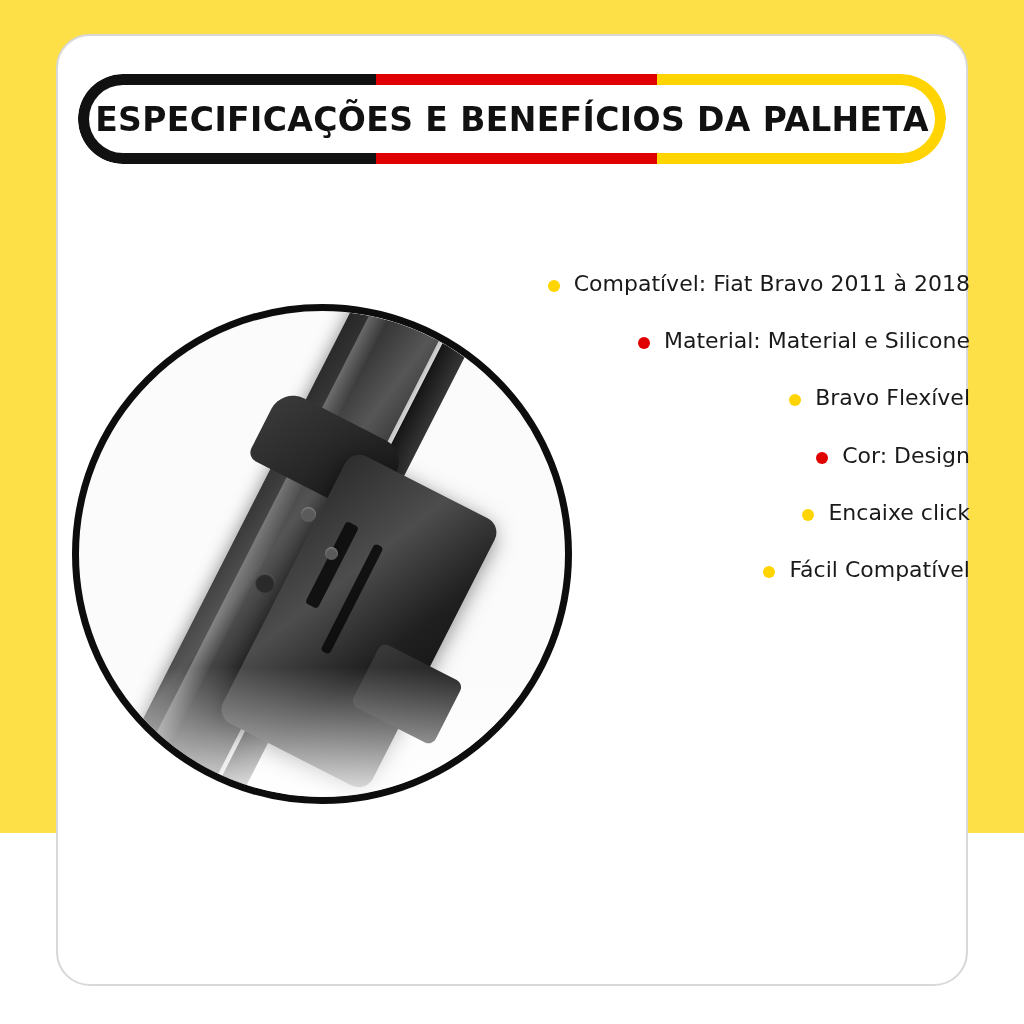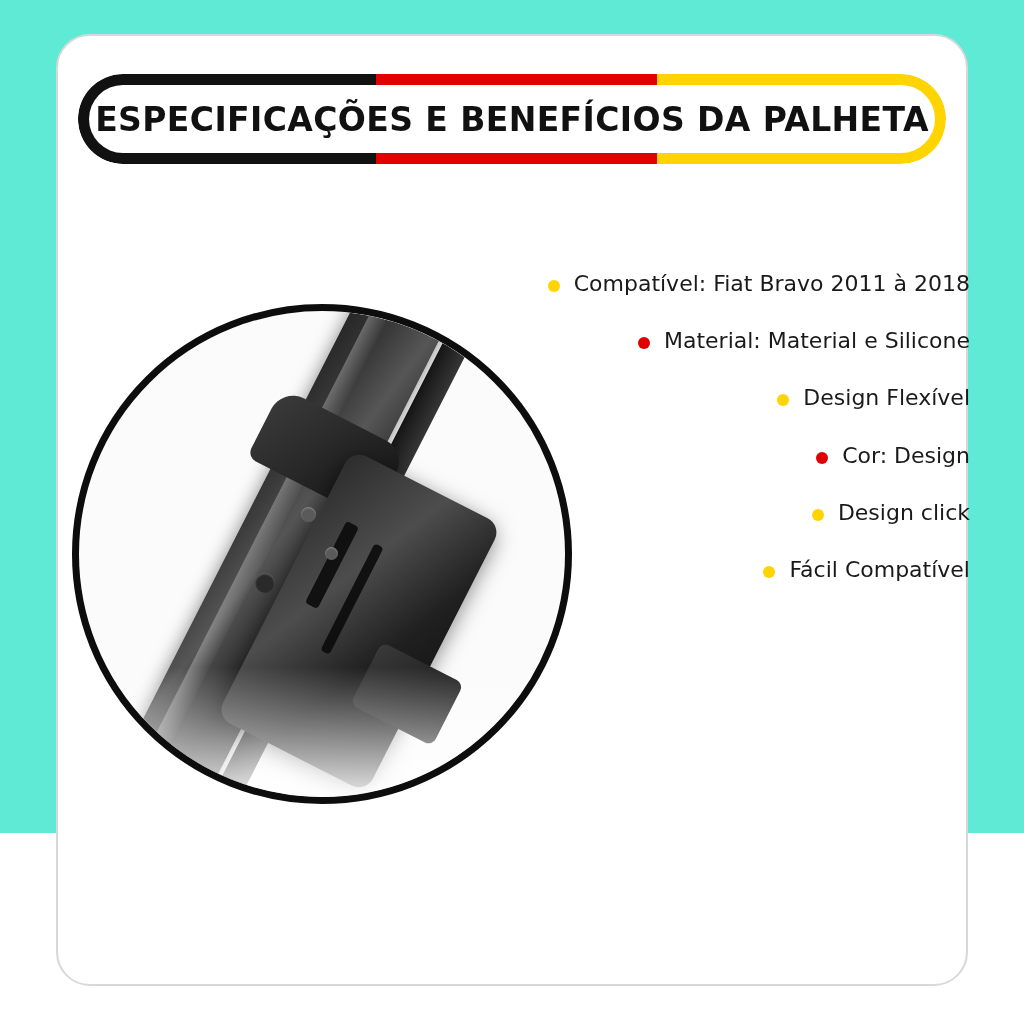--- a/index.html
+++ b/index.html
@@ -11,21 +11,21 @@
     width: 1024px;
     height: 1024px;
     font-family: "DejaVu Sans", sans-serif;
     overflow: hidden;
   }
 
   .page {
     position: relative;
     width: 1024px;
     height: 833px;
-    background: #5eead4;
+    background: #fde047;
     box-sizing: border-box;
   }
 
   
   .card-frame {
     position: absolute;
     left: 56px;
     top: 34px;
     width: 912px;
     height: 952px;
@@ -267,31 +267,31 @@
       <div class="bullet-text">Compatível: Fiat Bravo 2011 à 2018</div>
     </div>
 
     <div class="bullet-row">
       <div class="bullet-dot" style="background:#e00000"></div>
       <div class="bullet-text">Material: Material e Silicone</div>
     </div>
 
     <div class="bullet-row">
       <div class="bullet-dot" style="background:#ffd400"></div>
-      <div class="bullet-text">Design Flexível</div>
+      <div class="bullet-text">Bravo Flexível</div>
     </div>
 
     <div class="bullet-row">
       <div class="bullet-dot" style="background:#e00000"></div>
       <div class="bullet-text">Cor: Design</div>
     </div>
 
     <div class="bullet-row">
       <div class="bullet-dot" style="background:#ffd400"></div>
-      <div class="bullet-text">Design click</div>
+      <div class="bullet-text">Encaixe click</div>
     </div>
 
 
     <div class="bullet-row">
       <div class="bullet-dot" style="background:#ffd400"></div>
       <div class="bullet-text">Fácil Compatível</div>
     </div>
 
   </div>
 

